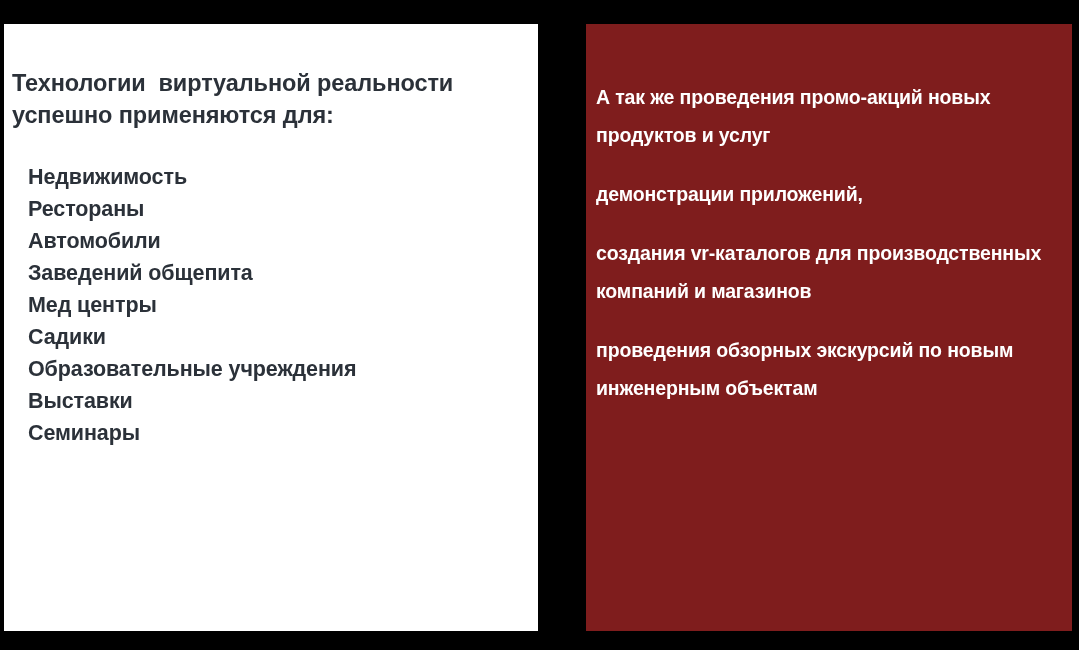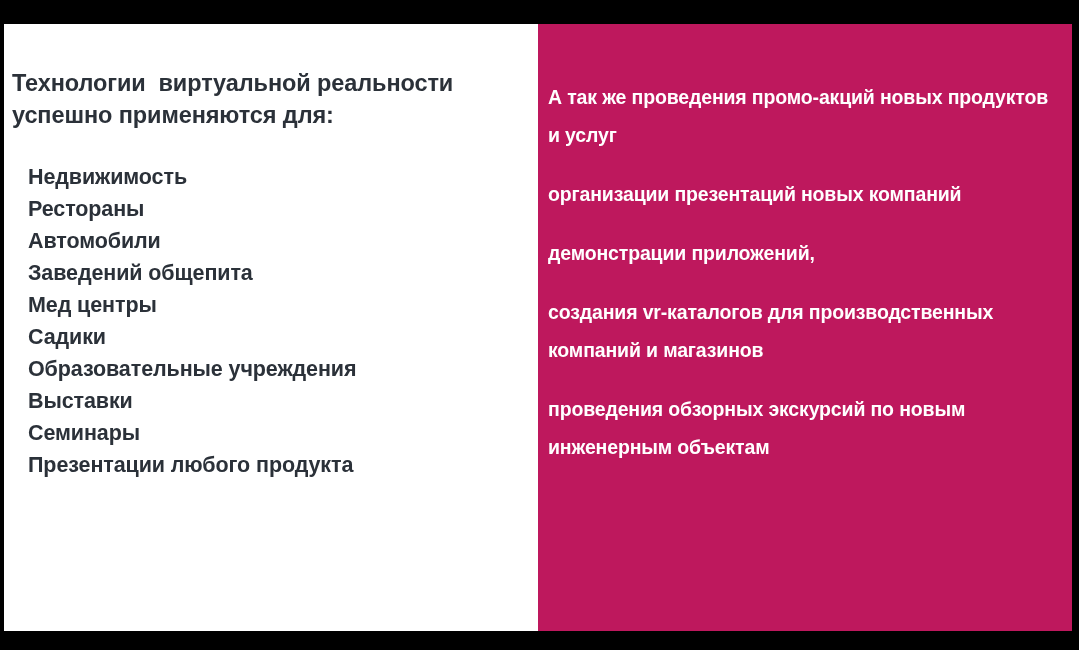--- a/index.html
+++ b/index.html
@@ -74,23 +74,24 @@
     color: #2b3139;
     line-height: 32px;
     letter-spacing: -0.1px;
     white-space: nowrap;
   }
 
   
   .panel-right {
     flex: 1;
     height: 100%;
-    background: #be185d;
+    background: #7f1d1d;
     box-sizing: border-box;
     padding: 54px 8px 0 10px;
+    margin-left: 48px;
   }
 
   .green-para {
     font-size: 19.5px;
     font-weight: bold;
     color: #ffffff;
     line-height: 38px;
     letter-spacing: -0.15px;
     margin: 0 0 21px 0;
     white-space: pre-line;
@@ -115,26 +116,24 @@
       <ul class="left-list">
         <li>Недвижимость</li>
         <li>Рестораны</li>
         <li>Автомобили</li>
         <li>Заведений общепита</li>
         <li>Мед центры</li>
         <li>Садики</li>
         <li>Образовательные учреждения</li>
         <li>Выставки</li>
         <li>Семинары</li>
-        <li>Презентации любого продукта</li>
       </ul>
     </div>
 
     <div class="panel-right">
       <p class="green-para">А так же проведения промо-акций новых продуктов и услуг</p>
-      <p class="green-para">организации презентаций новых компаний</p>
       <p class="green-para">демонстрации приложений,</p>
       <p class="green-para">создания vr-каталогов для производственных компаний и магазинов</p>
       <p class="green-para">проведения обзорных экскурсий по новым инженерным объектам</p>
     </div>
 
   </div>
 </div>
 
 </body></html>

